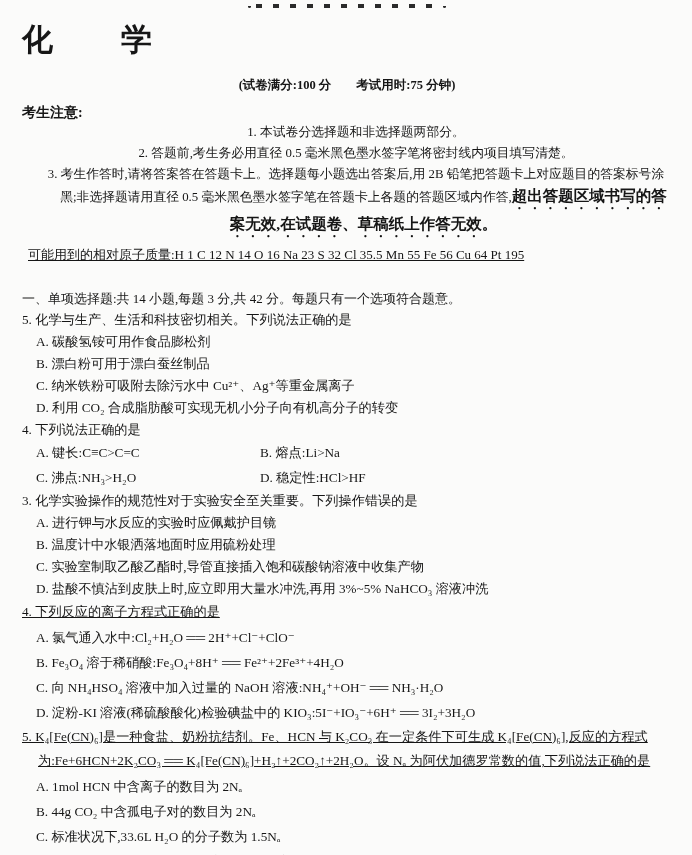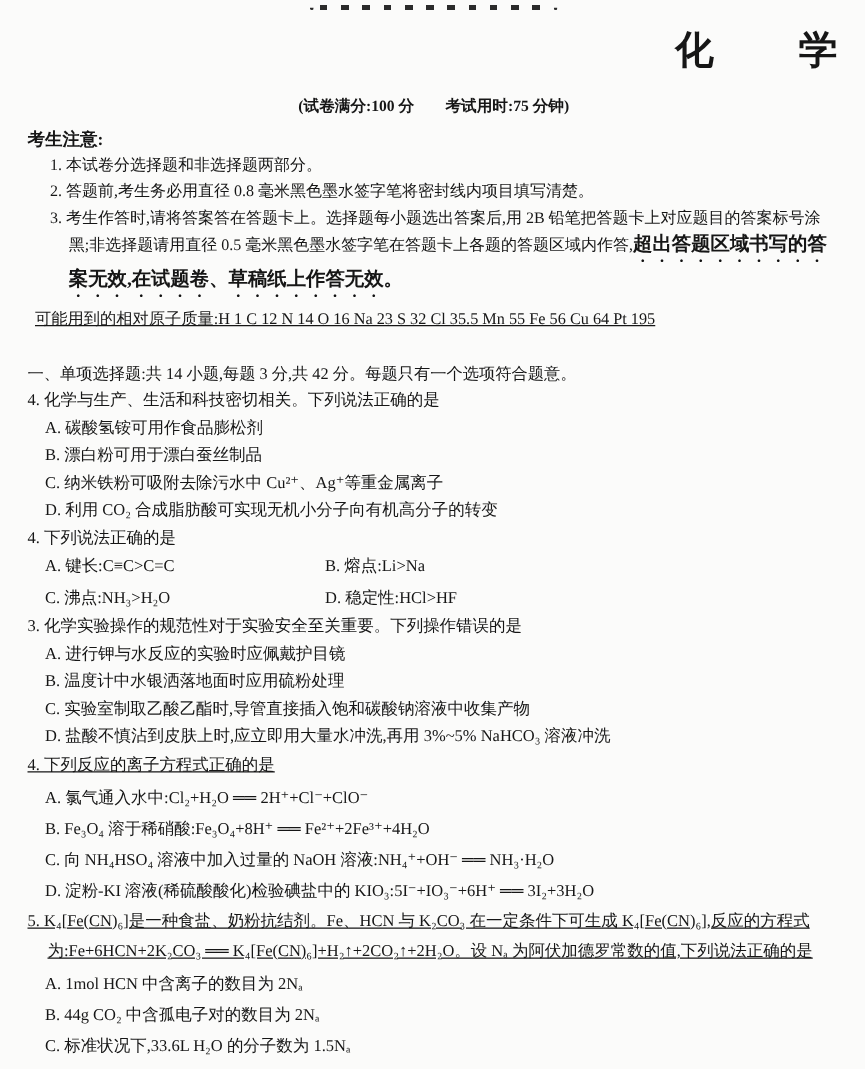--- a/index.html
+++ b/index.html
@@ -15,40 +15,40 @@
   
   .remnant-row { height: 8px; display: flex; justify-content: center; align-items: flex-end; }
   .remnant {
     width: 182px; height: 4px;
     background: repeating-linear-gradient(90deg, #2b2b2b 0 6px, transparent 6px 17px);
   }
   .remnant-paren { width: 3px; height: 6px; border-bottom: 2px solid #2b2b2b; margin: 0 5px; border-radius: 0 0 3px 3px; }
 
   .title {
     margin: 14px 0 0 0;
-    text-align: right;
+    text-align: left;
     font-size: 31px; font-weight: bold;
     letter-spacing: 2px;
     line-height: 36px;
   }
   .subtitle {
     margin: 19px 0 0 0;
     text-align: center;
     font-size: 12.5px; font-weight: 600;
     line-height: 16px;
   }
   .notice-heading {
     margin: 11px 0 0 0;
     font-size: 14px; font-weight: bold;
     line-height: 18px;
   }
   .notices { margin-left: 18px; }
   .note {
     margin: 0; font-size: 12.8px; line-height: 21px;
-    padding-left: 15px; text-indent: -15px;
+    padding-left: 15px; text-indent: -15px; text-align: center;
   }
   .em {
     font-weight: bold; font-size: 15.5px;
     -webkit-text-emphasis: filled dot #111;
     -webkit-text-emphasis-position: under right;
     text-emphasis: filled dot #111;
     text-emphasis-position: under right;
   }
   .masses { margin: 4px 0 0 6px; font-size: 13px; line-height: 20px; text-decoration: underline; }
 
@@ -79,30 +79,30 @@
     <span class="remnant-paren"></span>
   </div>
 
   <h1 class="title">化　　学</h1>
   <p class="subtitle">(试卷满分:100 分　　考试用时:75 分钟)</p>
 
   <p class="notice-heading">考生注意:</p>
 
   <div class="notices">
     <p class="note">1. 本试卷分选择题和非选择题两部分。</p>
-    <p class="note">2. 答题前,考生务必用直径 0.8 毫米黑色墨水签字笔将密封线内项目填写清楚。</p>
+    <p class="note">2. 答题前,考生务必用直径 0.5 毫米黑色墨水签字笔将密封线内项目填写清楚。</p>
     <p class="note"><span>3. 考生作答时,请将答案答在答题卡上。选择题每小题选出答案后,用 2B 铅笔把答题卡上对应题目的答案标号涂黑;非选择题请用直径 0.5 毫米黑色墨水签字笔在答题卡上各题的答题区域内作答,</span><span class="em">超出答题区域书写的答案无效,在试题卷、草稿纸上作答无效。</span></p>
   </div>
 
   <p class="masses">可能用到的相对原子质量:H 1 C 12 N 14 O 16 Na 23 S 32 Cl 35.5 Mn 55 Fe 56 Cu 64 Pt 195</p>
 
   <h2 class="section">一、单项选择题:共 14 小题,每题 3 分,共 42 分。每题只有一个选项符合题意。</h2>
 
   <div class="q">
-    <p class="stem">4. 化学与生产、生活和科技密切相关。下列说法正确的是</p>
+    <p class="stem">5. 化学与生产、生活和科技密切相关。下列说法正确的是</p>
     <p class="opt">A. 碳酸氢铵可用作食品膨松剂</p>
     <p class="opt">B. 漂白粉可用于漂白蚕丝制品</p>
     <p class="opt">C. 纳米铁粉可吸附去除污水中 Cu²⁺、Ag⁺等重金属离子</p>
     <p class="opt">D. 利用 CO₂ 合成脂肪酸可实现无机小分子向有机高分子的转变</p>
   </div>
 
   <div class="q">
     <p class="stem">4. 下列说法正确的是</p>
     <div class="opt-grid">
       <p class="opt">A. 键长:C≡C&gt;C=C</p>

